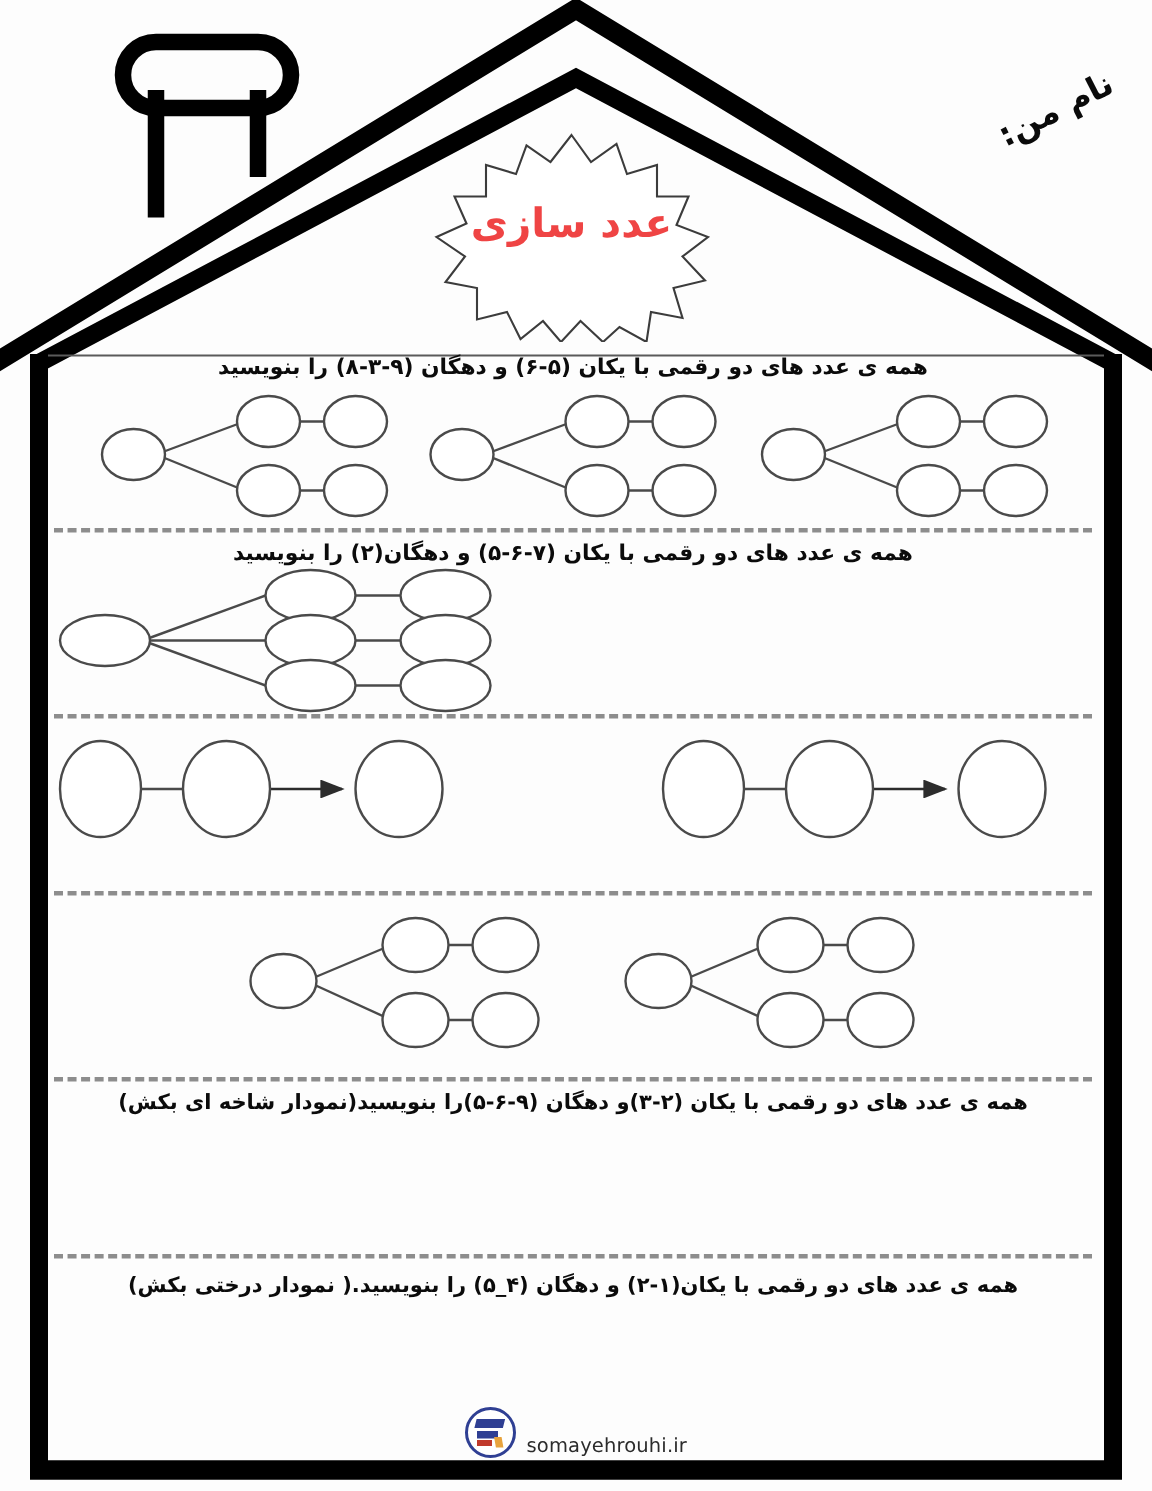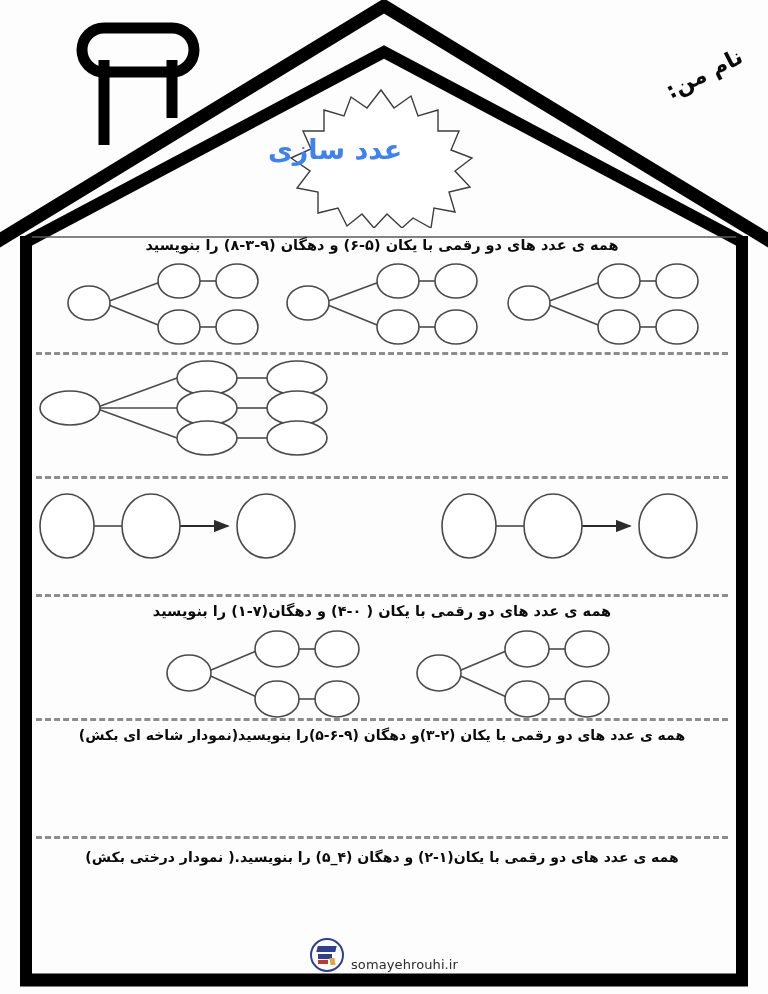--- a/index.html
+++ b/index.html
@@ -44,25 +44,25 @@
     position: absolute;
     left: 0; top: 0;
     width: 226px;
     height: 140px;
   }
   #badge-text {
     position: absolute;
     left: 0;
     top: 46px;
     width: 226px;
-    text-align: left;
+    text-align: center;
     font-family: "DejaVu Sans", sans-serif;
     font-size: 27px;
     font-weight: bold;
-    color: #3b82f6;
+    color: #ef4444;
     direction: rtl;
     letter-spacing: 0px;
   }
 
   
   #name-label {
     position: absolute;
     left: 566px;
     top: 130px;
     width: 190px;
@@ -270,20 +270,21 @@
             <ellipse class="node" cx="645" cy="26" rx="21" ry="17"></ellipse>
             <ellipse class="node" cx="587" cy="72" rx="21" ry="17"></ellipse>
             <ellipse class="node" cx="645" cy="72" rx="21" ry="17"></ellipse>
           </g>
         </svg>
       </div>
     </div>
     <div class="row-sep" style="top:116px;"></div>
 
     <div class="row" style="top:124px;">
+      <div class="prompt">همه ی عدد های دو رقمی با یکان (۷-۶-۵) و دهگان(۲) را بنویسید</div>
       <div class="diagram-area" style="height:92px;">
         <svg width="700" height="92" viewBox="0 0 700 92">
           <g>
             <line class="edge" x1="63" y1="48" x2="145" y2="18"></line>
             <line class="edge" x1="63" y1="48" x2="145" y2="48"></line>
             <line class="edge" x1="63" y1="48" x2="145" y2="78"></line>
             <line class="edge" x1="205" y1="18" x2="235" y2="18"></line>
             <line class="edge" x1="205" y1="48" x2="235" y2="48"></line>
             <line class="edge" x1="205" y1="78" x2="235" y2="78"></line>
             <ellipse class="node" cx="38" cy="48" rx="30" ry="17"></ellipse>
@@ -322,21 +323,20 @@
             <ellipse class="node" cx="437" cy="42" rx="27" ry="32"></ellipse>
             <ellipse class="node" cx="521" cy="42" rx="29" ry="32"></ellipse>
             <ellipse class="node" cx="636" cy="42" rx="29" ry="32"></ellipse>
           </g>
         </svg>
       </div>
     </div>
     <div class="row-sep" style="top:358px;"></div>
 
     <div class="row" style="top:366px;">
-      <div class="prompt">همه ی عدد های دو رقمی با یکان ( ۰-۴) و دهگان(۷-۱) را بنویسید</div>
       <div class="diagram-area" style="height:92px;">
         <svg width="700" height="92" viewBox="0 0 700 92">
           <g>
             <line class="edge" x1="172" y1="52" x2="229" y2="28"></line>
             <line class="edge" x1="172" y1="52" x2="229" y2="78"></line>
             <line class="edge" x1="262" y1="28" x2="284" y2="28"></line>
             <line class="edge" x1="262" y1="78" x2="284" y2="78"></line>
             <ellipse class="node" cx="157" cy="52" rx="22" ry="18"></ellipse>
             <ellipse class="node" cx="245" cy="28" rx="22" ry="18"></ellipse>
             <ellipse class="node" cx="305" cy="28" rx="22" ry="18"></ellipse>

